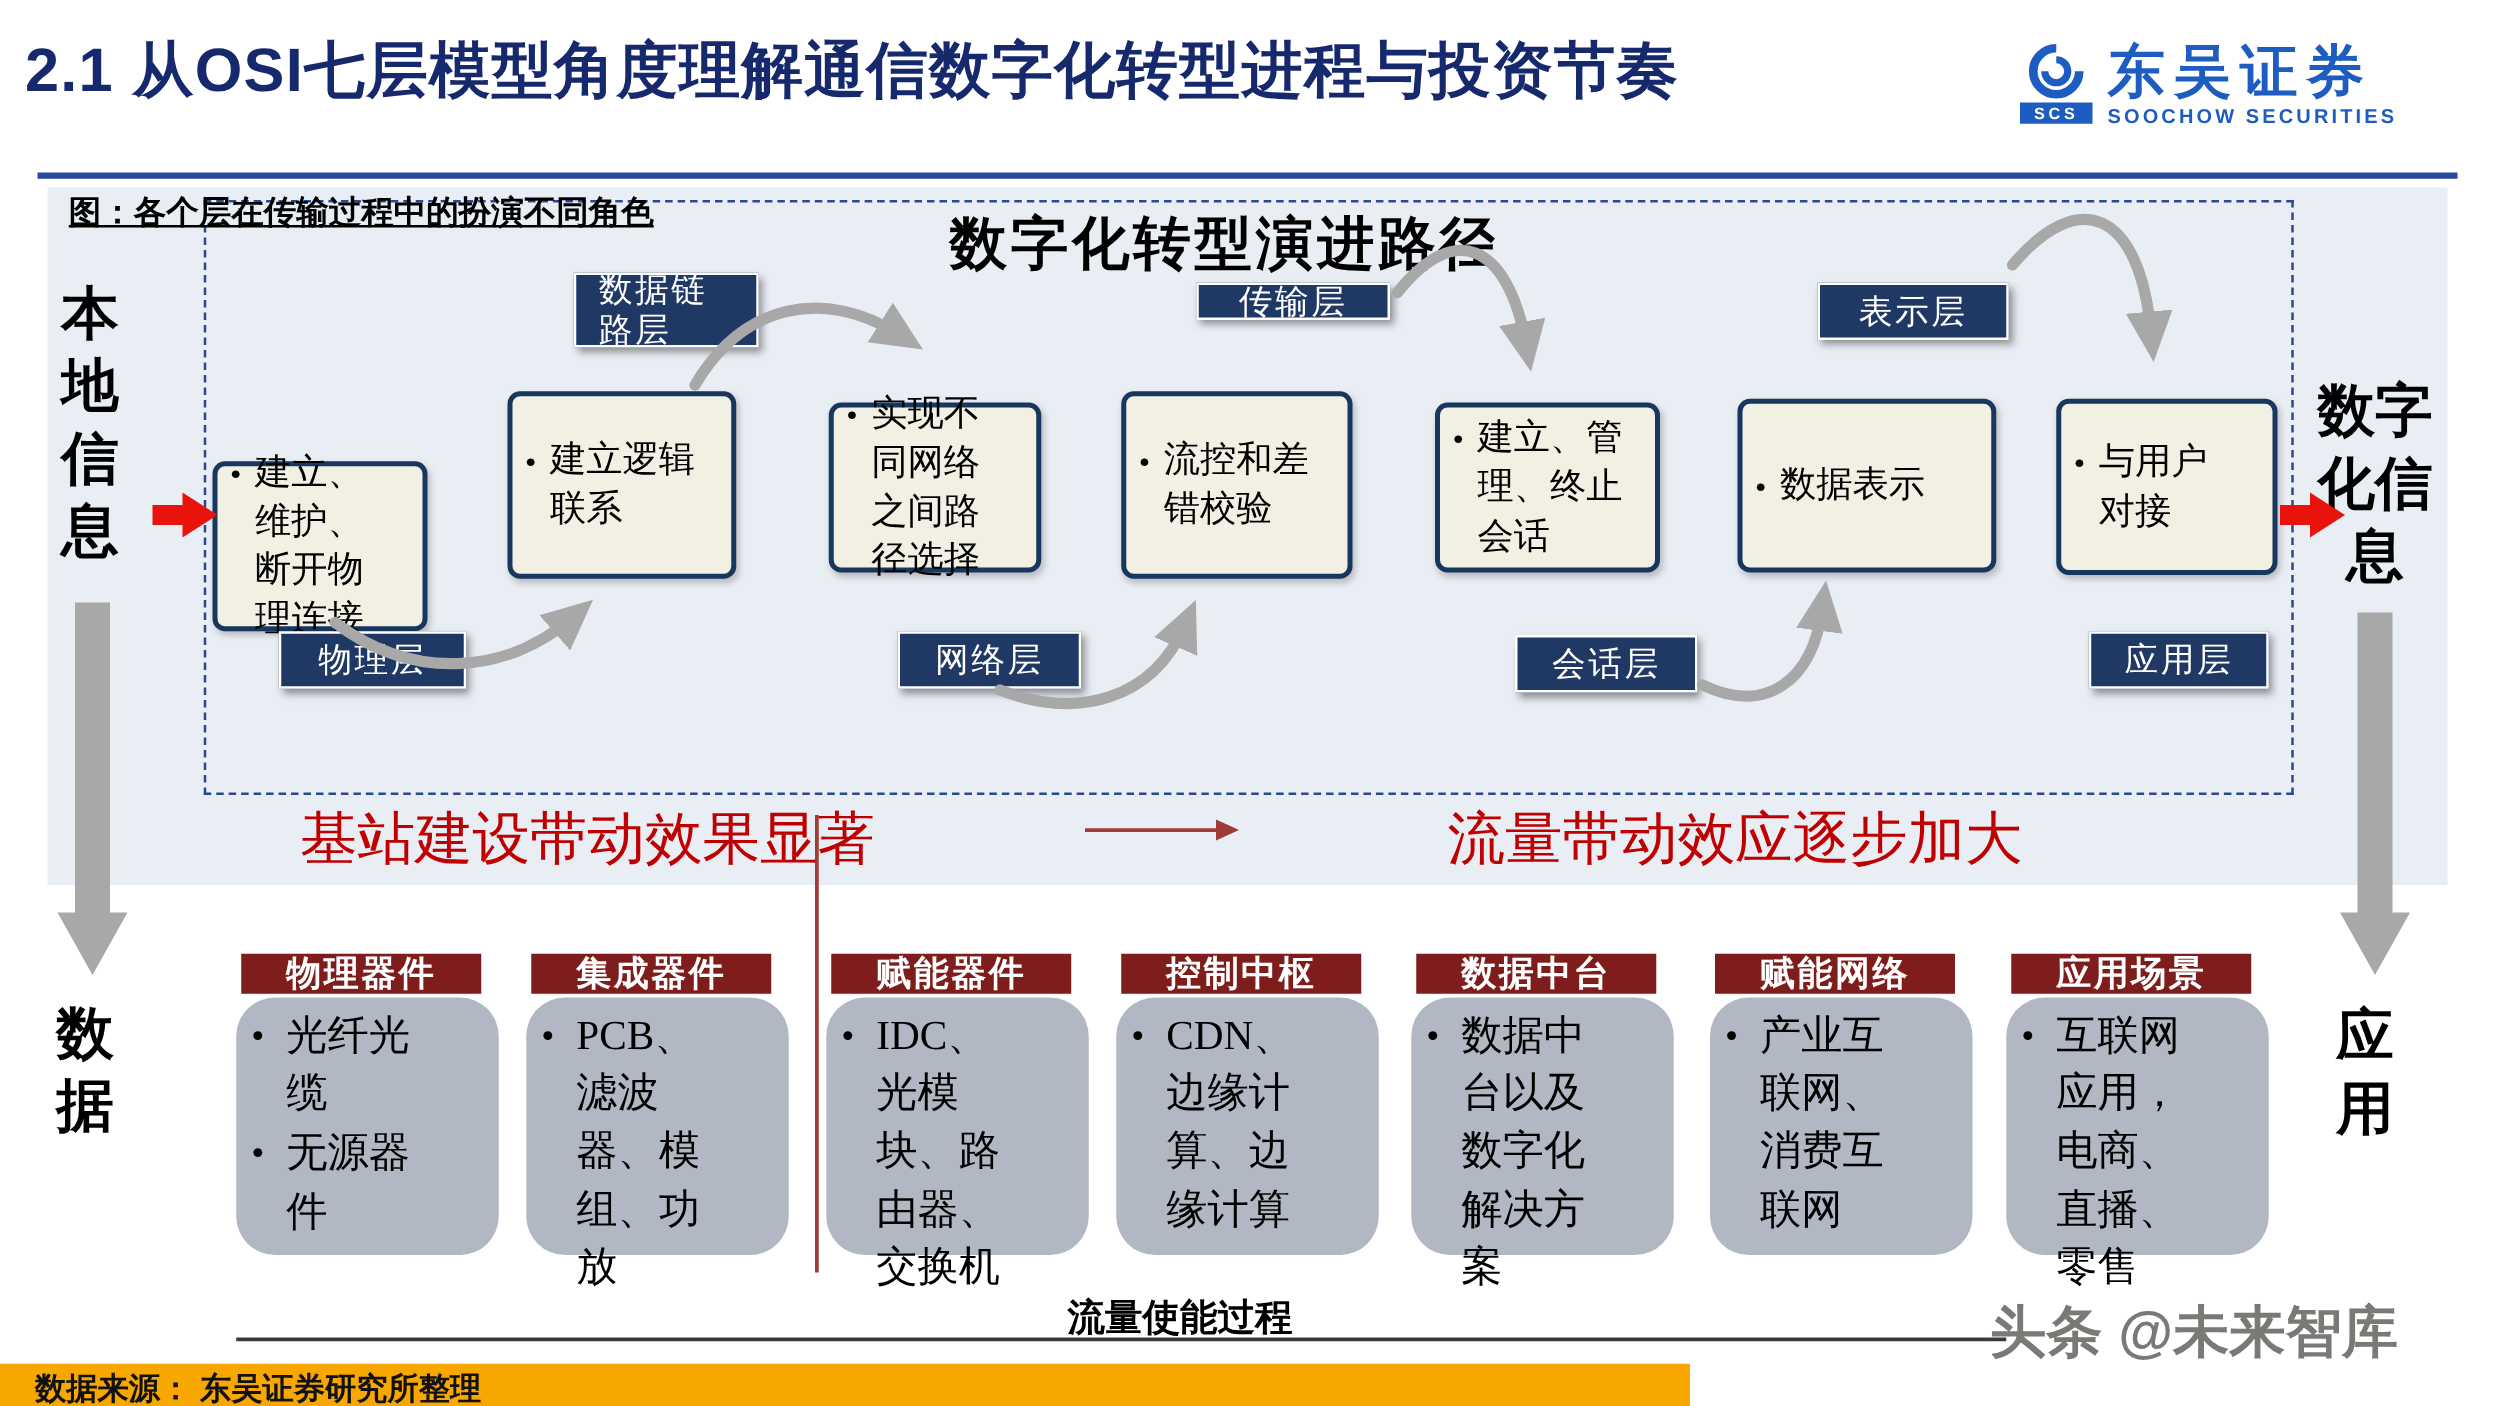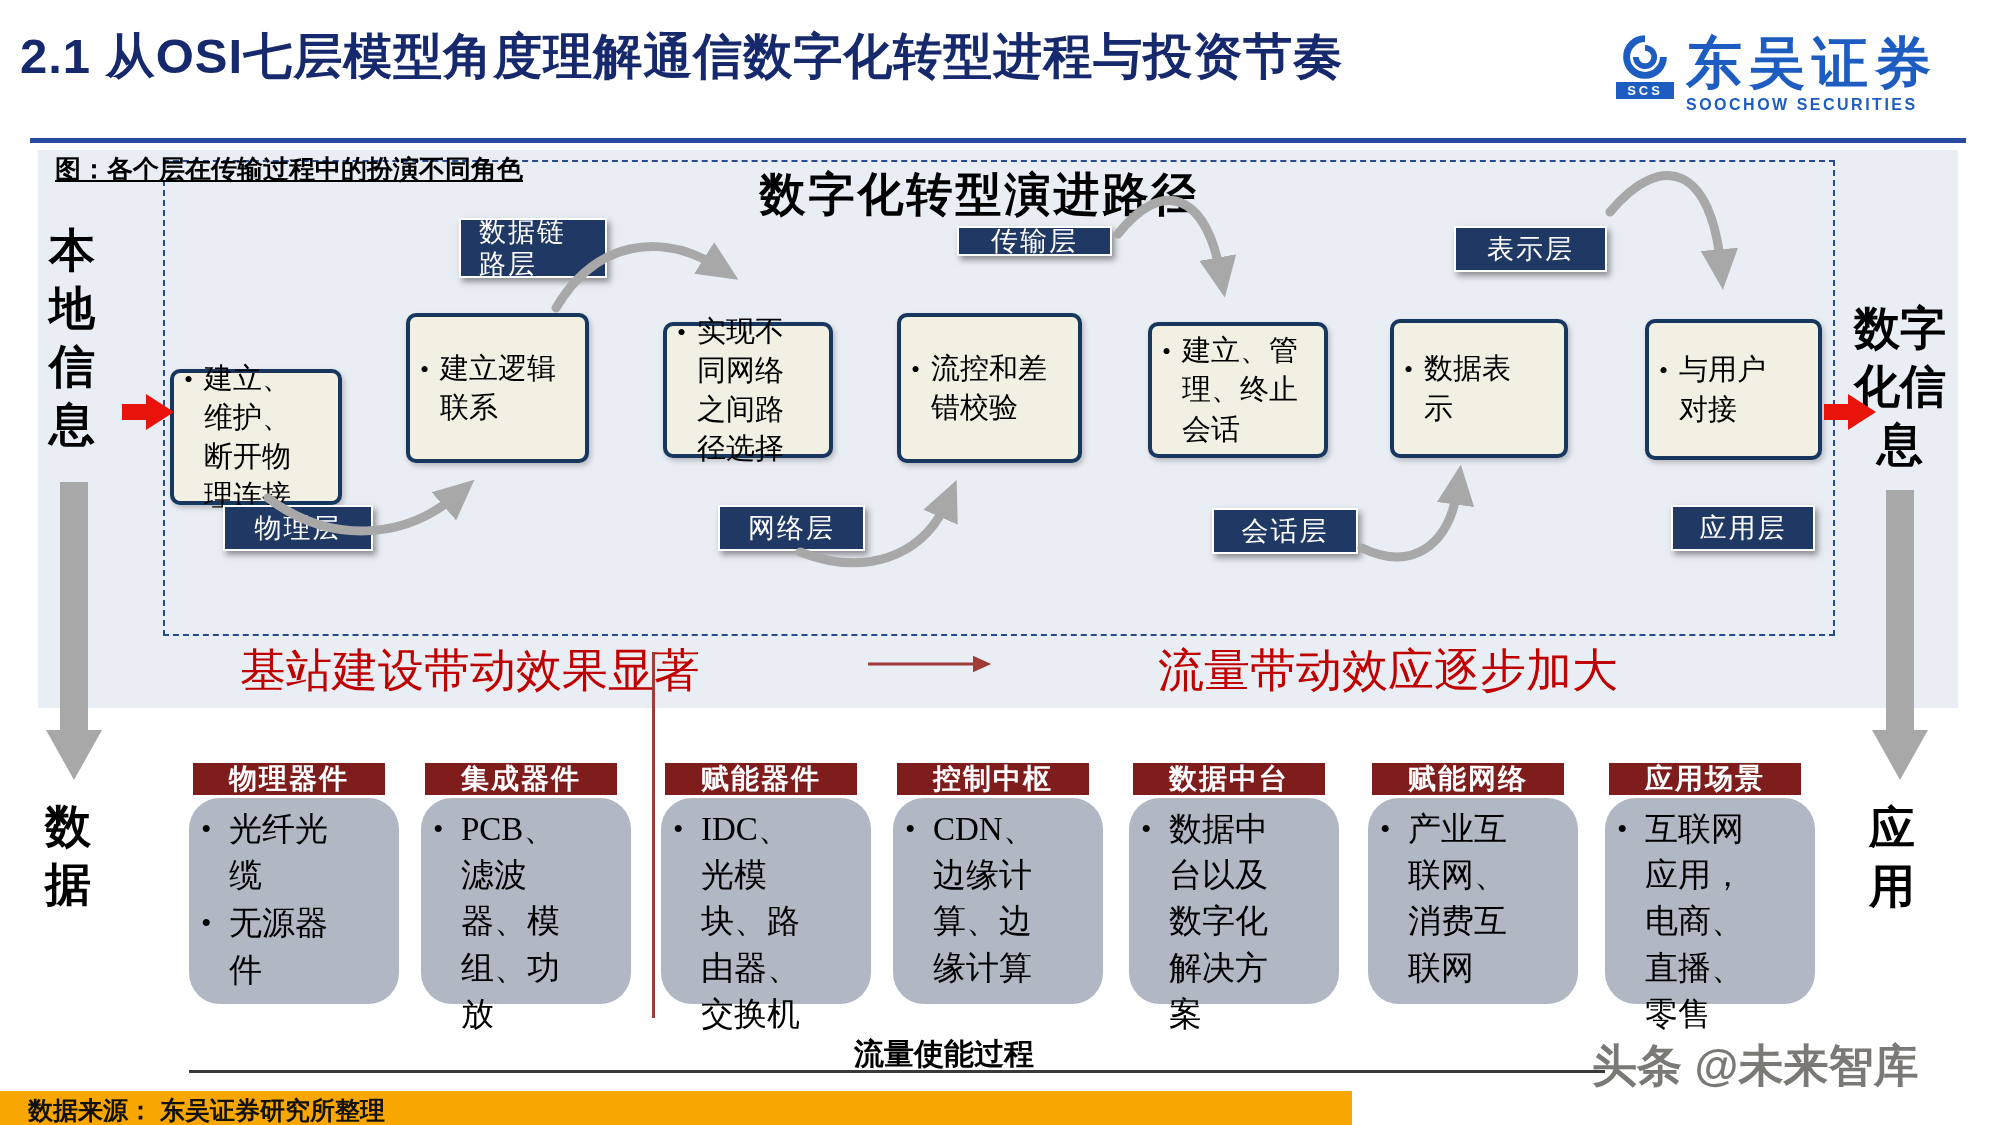--- a/index.html
+++ b/index.html
@@ -7,21 +7,21 @@
   body { font-family:"Liberation Sans","DejaVu Sans",sans-serif; }
   .page { position:relative; width:2000px; height:1125px; background:#fff; overflow:hidden; }
   .abs { position:absolute; }
 
   
   .title { left:20px; top:24px; font-size:49px; font-weight:bold; color:#17296d; letter-spacing:1px; white-space:nowrap; }
   .rule  { left:30px; top:138px; width:1936px; height:5px; background:#2a4a9f; }
   .logo  { left:1616px; top:34px; display:flex; gap:12px; align-items:flex-start; }
   .logo-iconwrap { display:flex; flex-direction:column; align-items:center; }
   .logo-badge { background:#1d5cc0; color:#fff; font-size:13px; font-weight:bold; letter-spacing:3px; width:58px; text-align:center; margin-top:2px; padding:1px 0; }
-  .logo-cn { font-size:56px; font-weight:bold; color:#1d5cc0; letter-spacing:7px; font-family:"Liberation Serif",serif; line-height:1.05; }
+  .logo-cn { font-size:46px; font-weight:bold; color:#1d5cc0; letter-spacing:7px; font-family:"Liberation Serif",serif; line-height:1.05; }
   .logo-en { font-size:16px; color:#1d5cc0; letter-spacing:2.5px; margin-top:3px; font-weight:bold; }
 
   
   .panel  { left:38px; top:150px; width:1920px; height:558px; background:#e9edf4; }
   .caption{ left:55px; top:152px; font-size:26px; font-weight:bold; text-decoration:underline; color:#000; z-index:6; }
   .dashed { left:163px; top:160px; width:1672px; height:476px; border:2px dashed #2a4a8f; z-index:1; }
   .dtitle { left:700px; top:164px; width:560px; text-align:center; font-size:46px; font-weight:bold; color:#000;
             font-family:"Liberation Serif",serif; letter-spacing:3px; z-index:2; }
   .vlab   { font-size:46px; font-weight:bold; color:#000; font-family:"Liberation Serif",serif; line-height:1.26; text-align:center; z-index:2; }
 
@@ -117,21 +117,21 @@
     </div>
   <div class="cbox" style="left:663px;top:322px;width:170px;height:136px;">
       <div class="cbox-text">实现不同网络之间路径选择</div>
     </div>
   <div class="cbox" style="left:897px;top:313px;width:185px;height:150px;">
       <div class="cbox-text">流控和差错校验</div>
     </div>
   <div class="cbox" style="left:1148px;top:322px;width:180px;height:136px;">
       <div class="cbox-text">建立、管理、终止会话</div>
     </div>
-  <div class="cbox" style="left:1390px;top:319px;width:178px;height:139px;">
+  <div class="cbox" style="left:1390px;top:319px;width:207px;height:139px;">
       <div class="cbox-text">数据表示</div>
     </div>
   <div class="cbox" style="left:1645px;top:319px;width:177px;height:141px;">
       <div class="cbox-text">与用户对接</div>
     </div>
 
   <div class="abs ann" style="left:240px;top:640px;">基站建设带动效果显著</div>
   <div class="abs ann" style="left:1158px;top:640px;">流量带动效应逐步加大</div>
   <div class="abs redline"></div>
 

